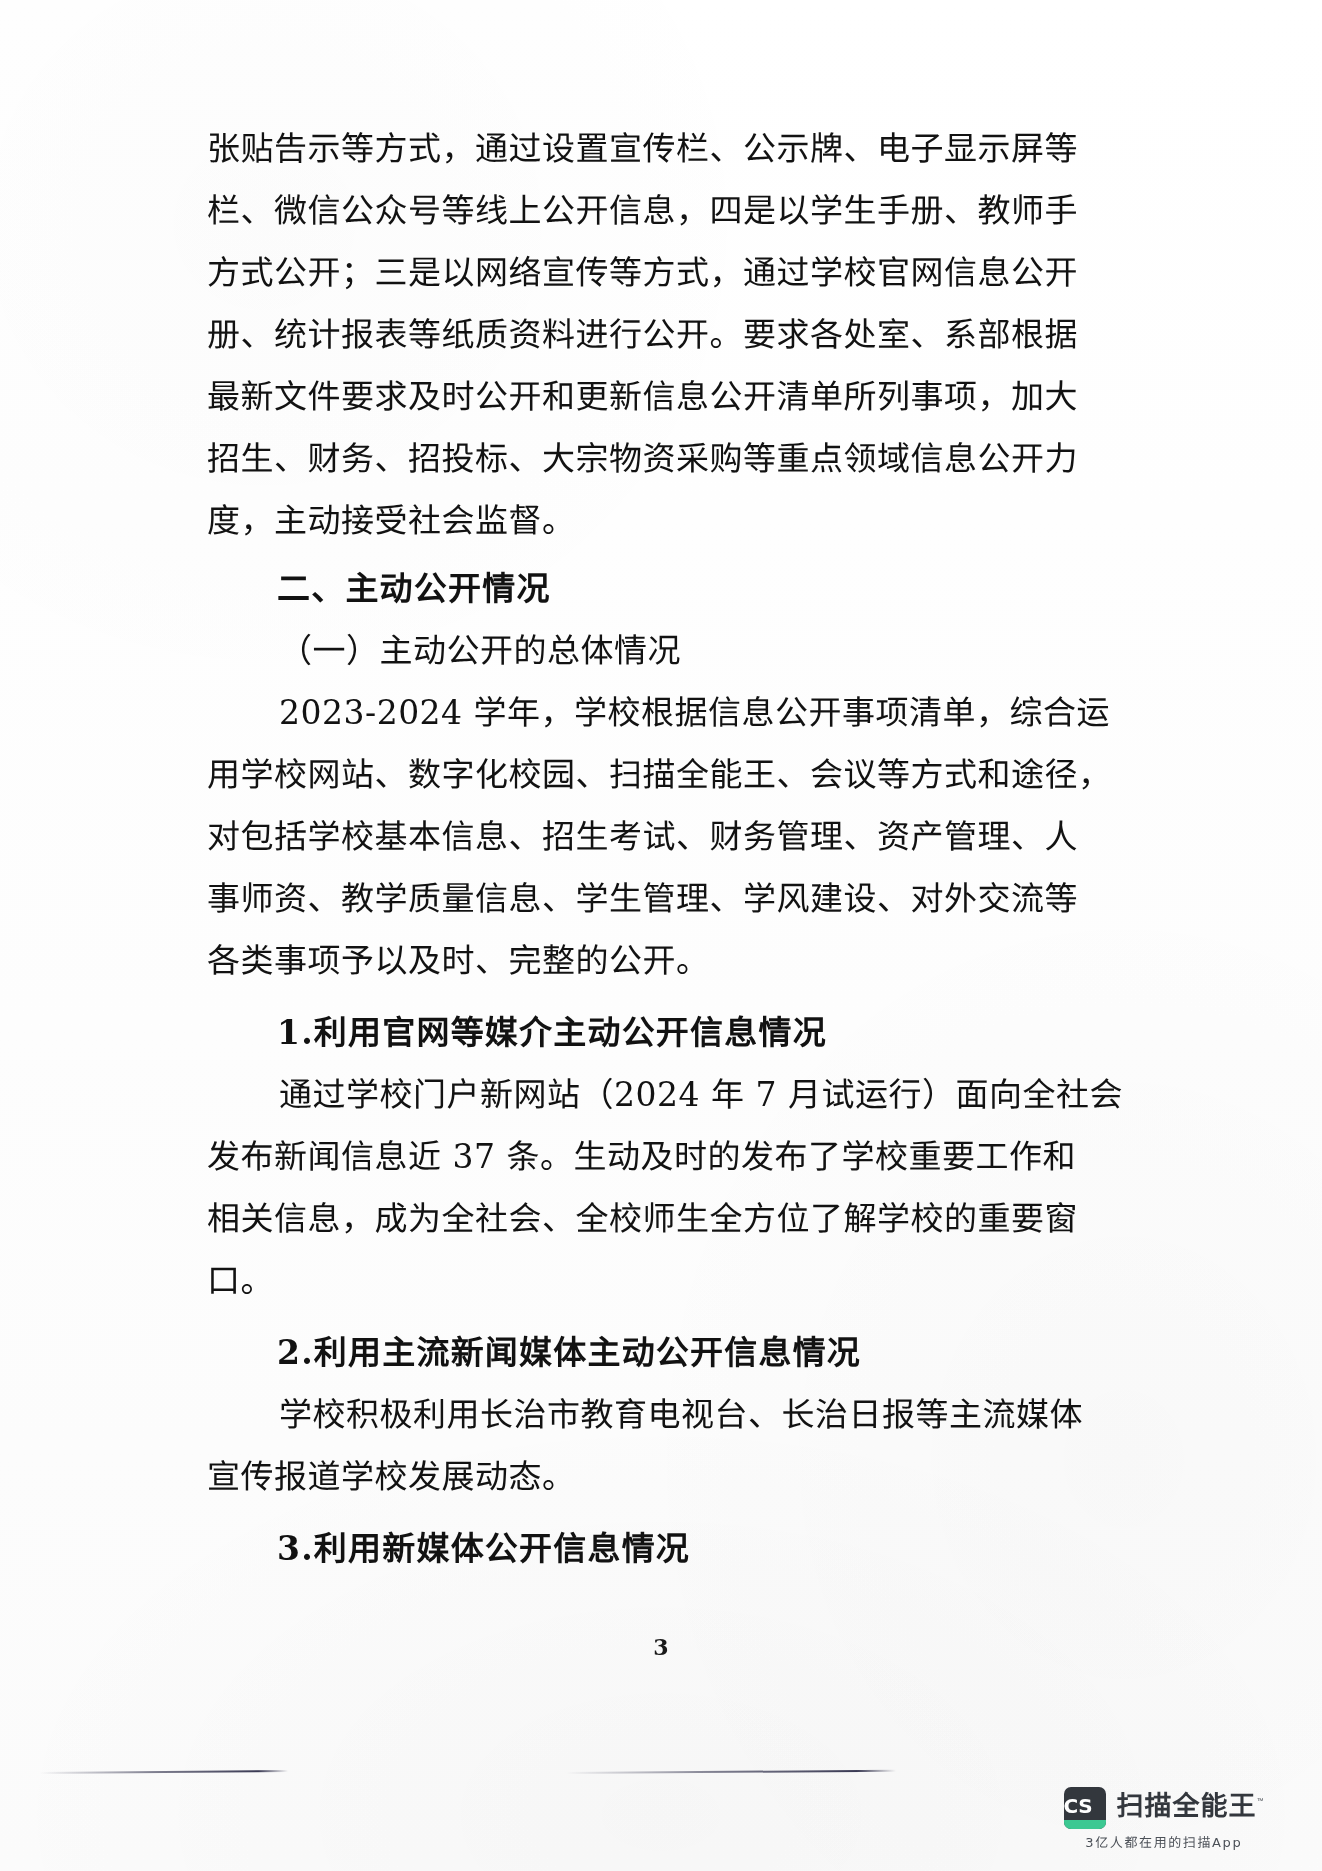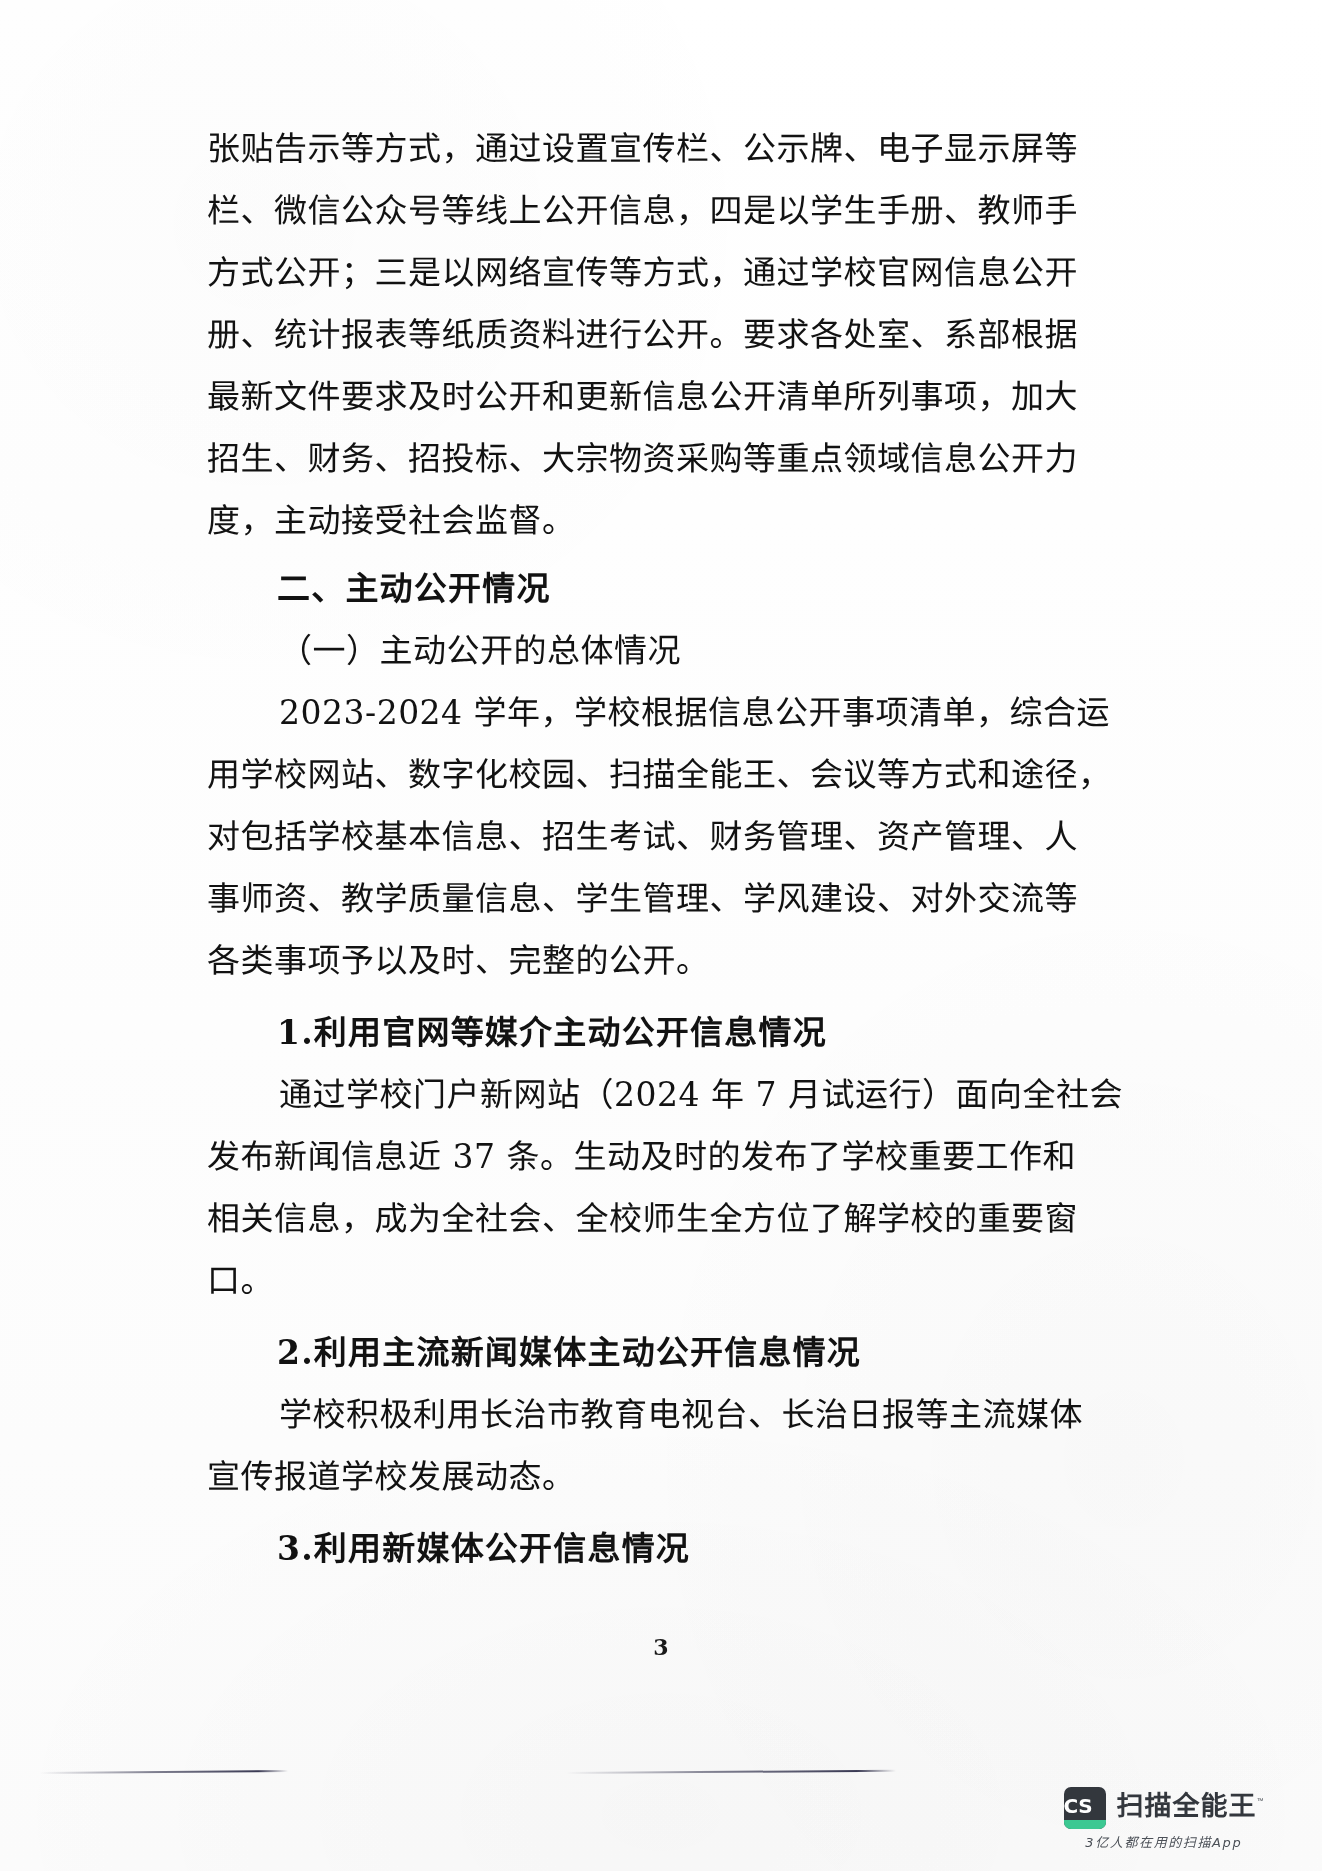--- a/index.html
+++ b/index.html
@@ -161,21 +161,20 @@
     margin-left: 1px;
   }
   .wm-sub {
     margin-top: 7px;
     font-family: "DejaVu Sans", "Liberation Sans", sans-serif;
     font-size: 13px;
     font-weight: 400;
     color: #3d424a;
     letter-spacing: 1.6px;
     line-height: 1;
-    font-style: italic;
   }
 </style>
 </head>
 <body>
 
 <div class="page-sheet">
   <div class="paper-tone"></div>
 
   <div class="doc-body">
     <div class="line body">张贴告示等方式，通过设置宣传栏、公示牌、电子显示屏等</div>

